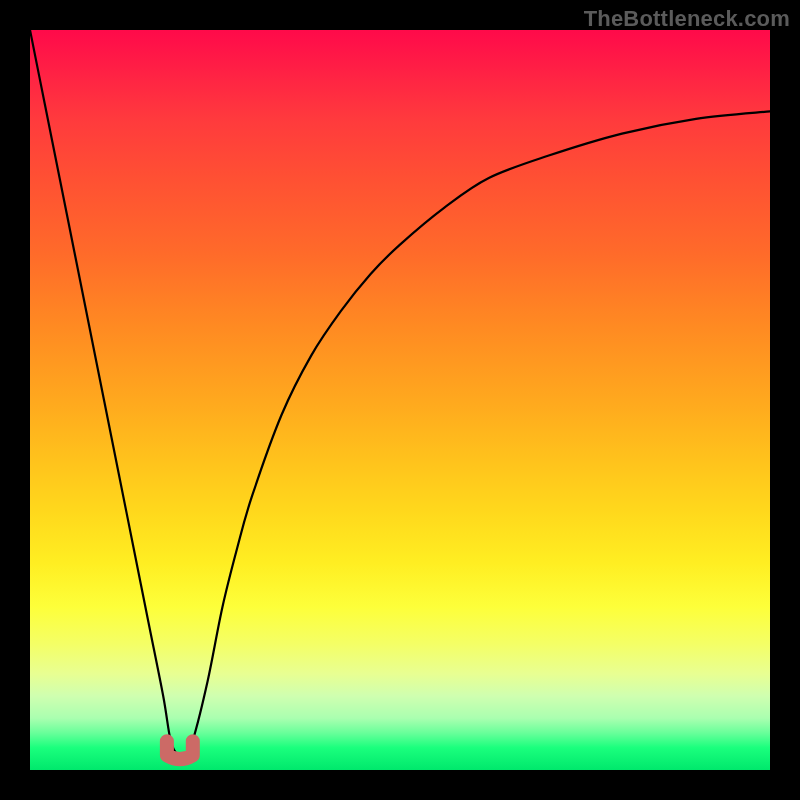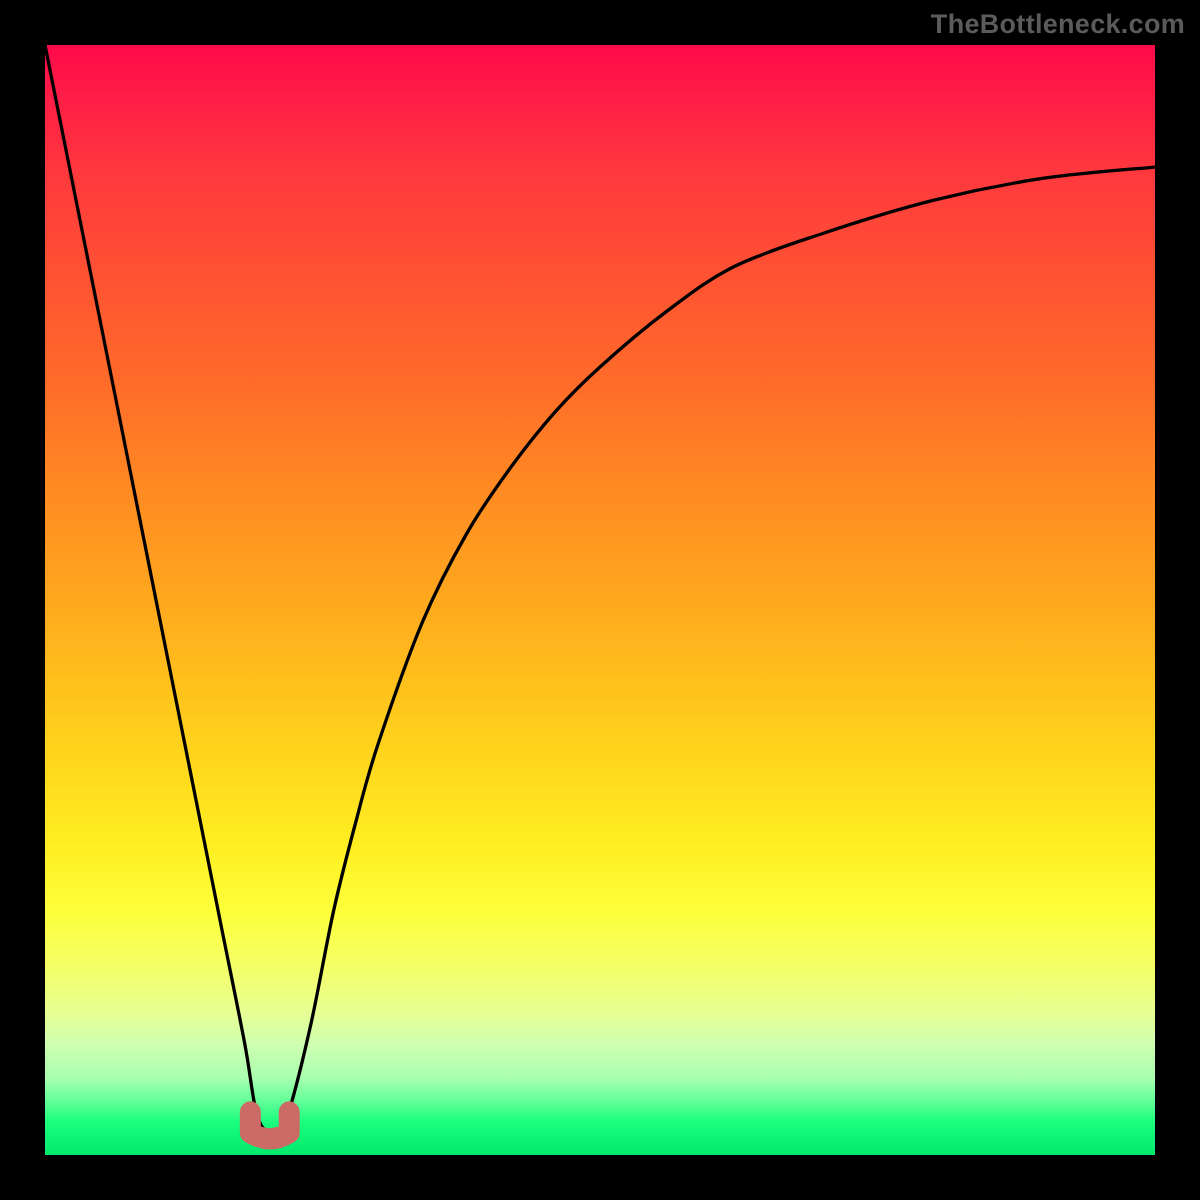--- a/index.html
+++ b/index.html
@@ -45,21 +45,21 @@
       #68ff9a 95%,
       #1aff7d 97%,
       #00e86c 100%
     );
   }
   .watermark {
     position: absolute;
     top: 6px;
     right: 10px;
     color: #5b5b5b;
-    font-size: 18px;
+    font-size: 22px;
     font-weight: 600;
     letter-spacing: 0.2px;
     user-select: none;
   }
   svg.curve {
     position: absolute;
     top: 0;
     left: 0;
     width: 740px;
     height: 740px;

